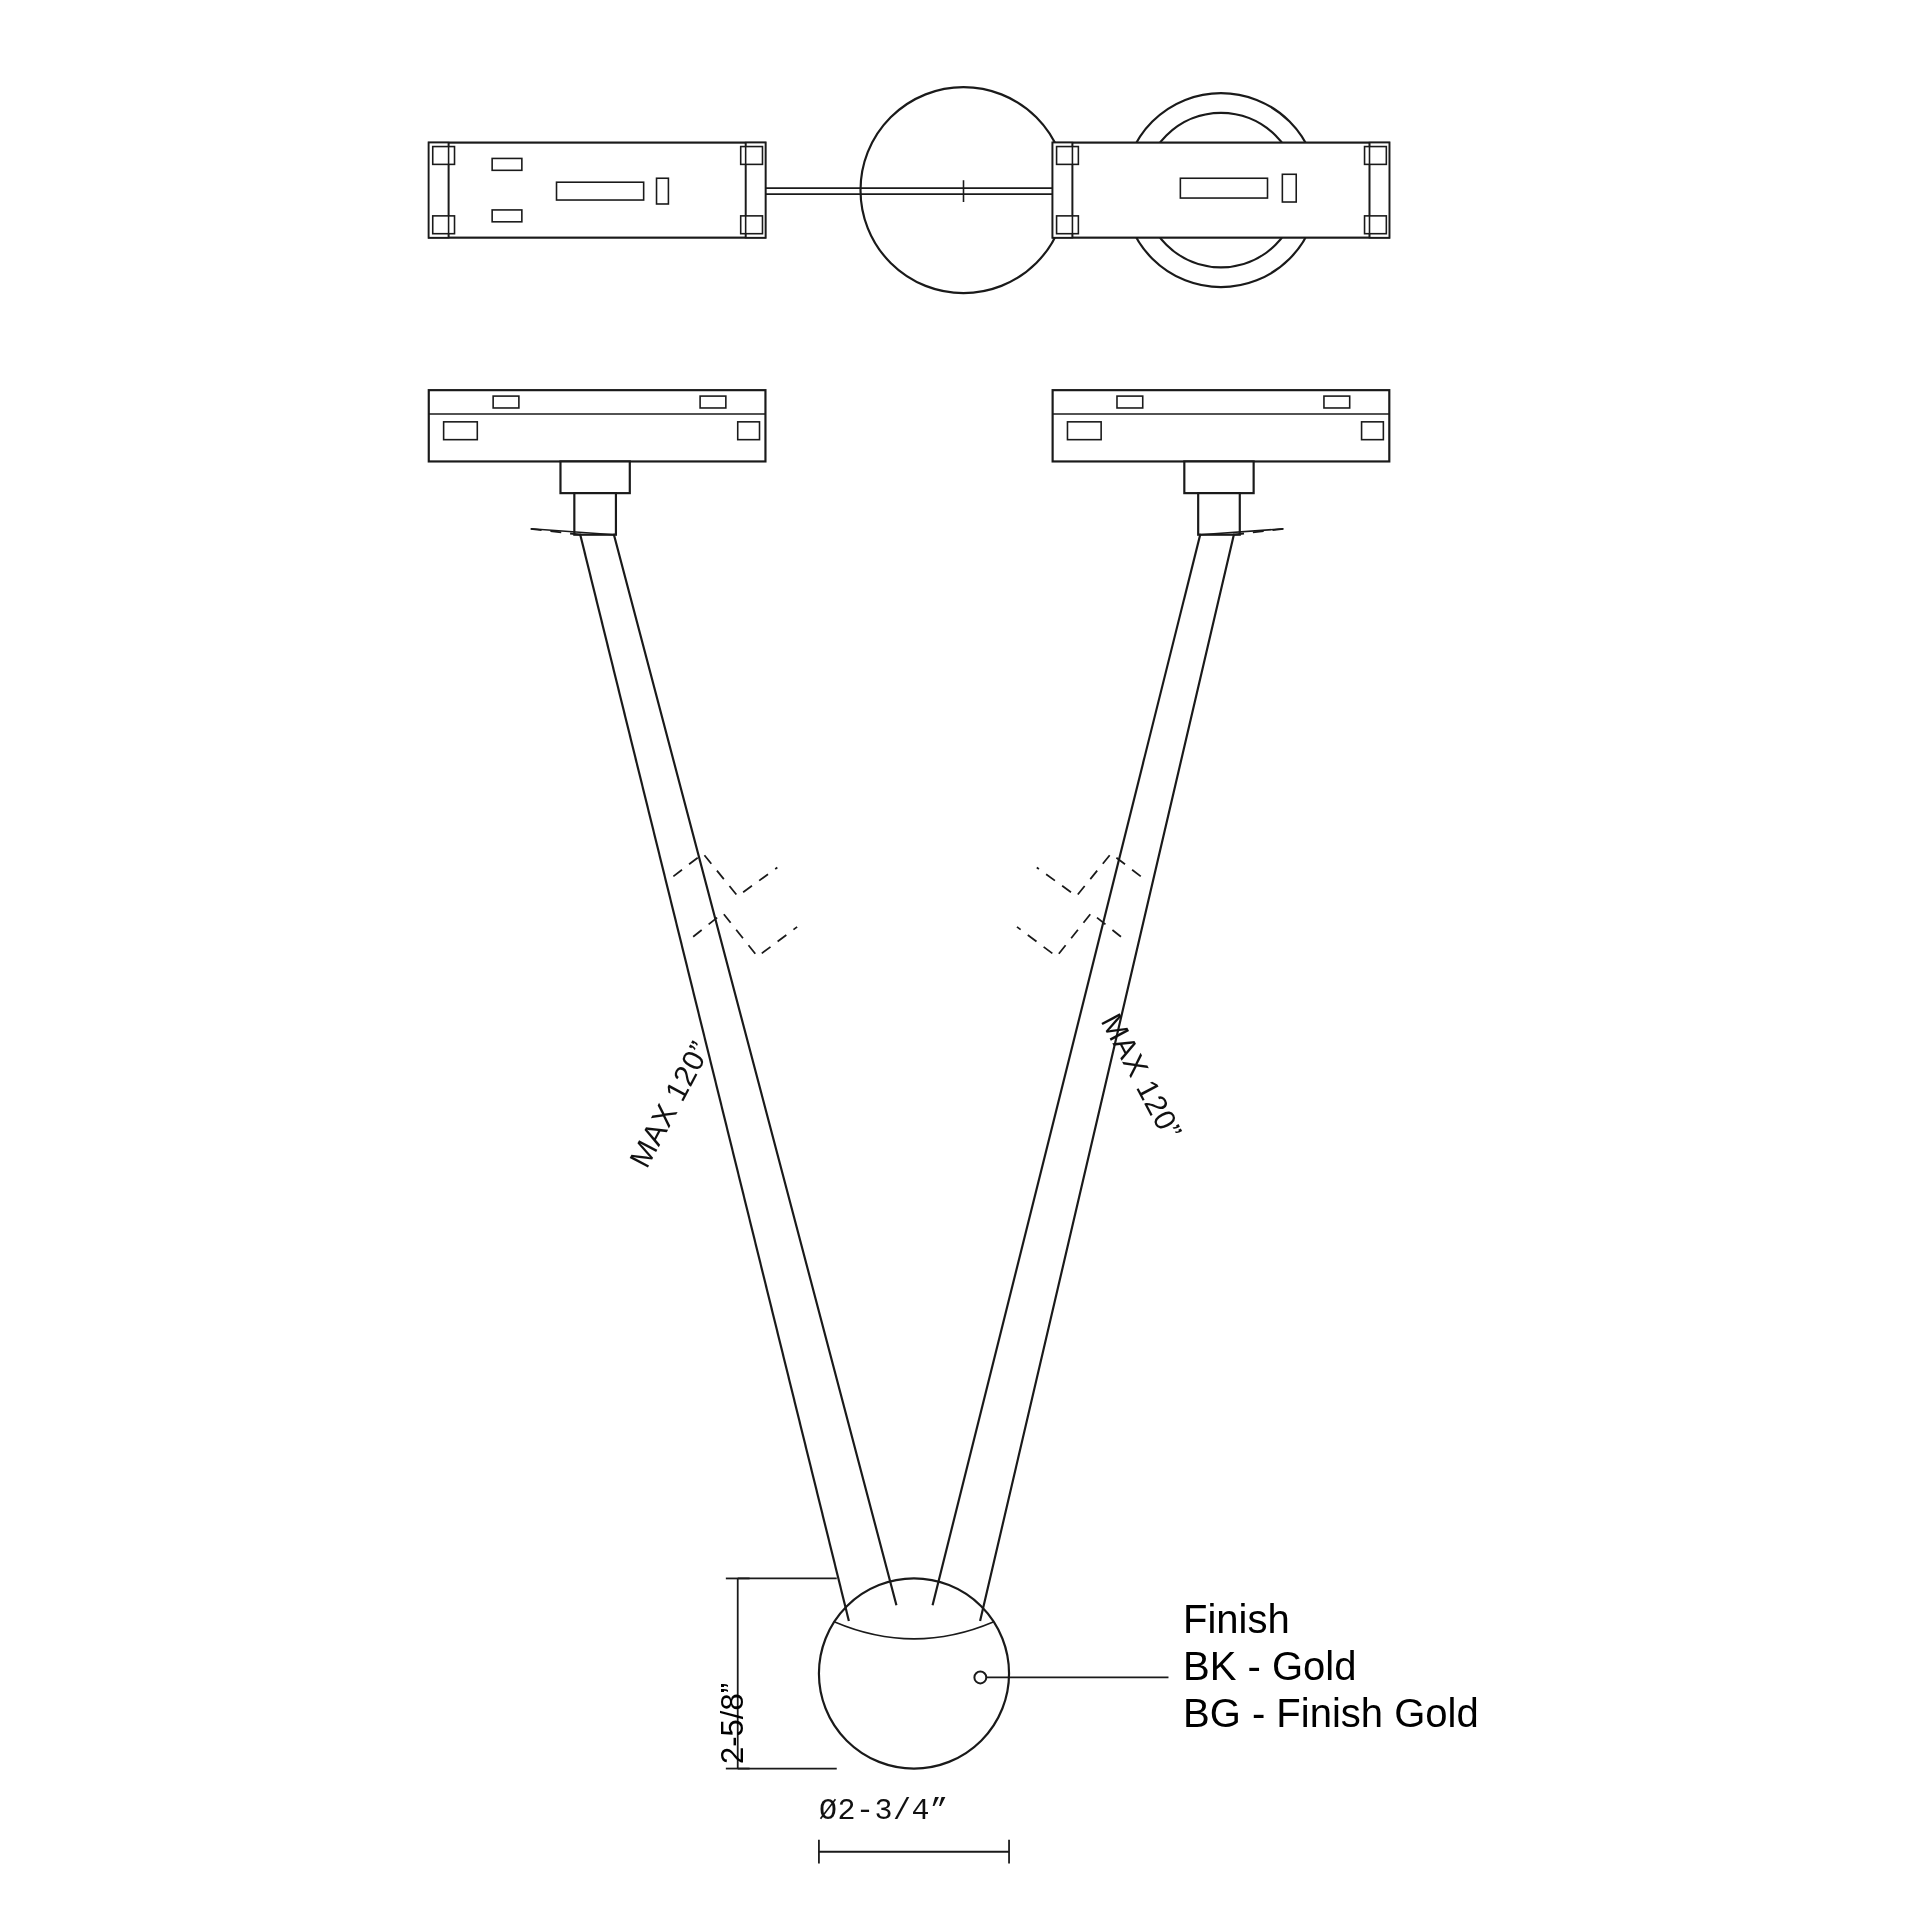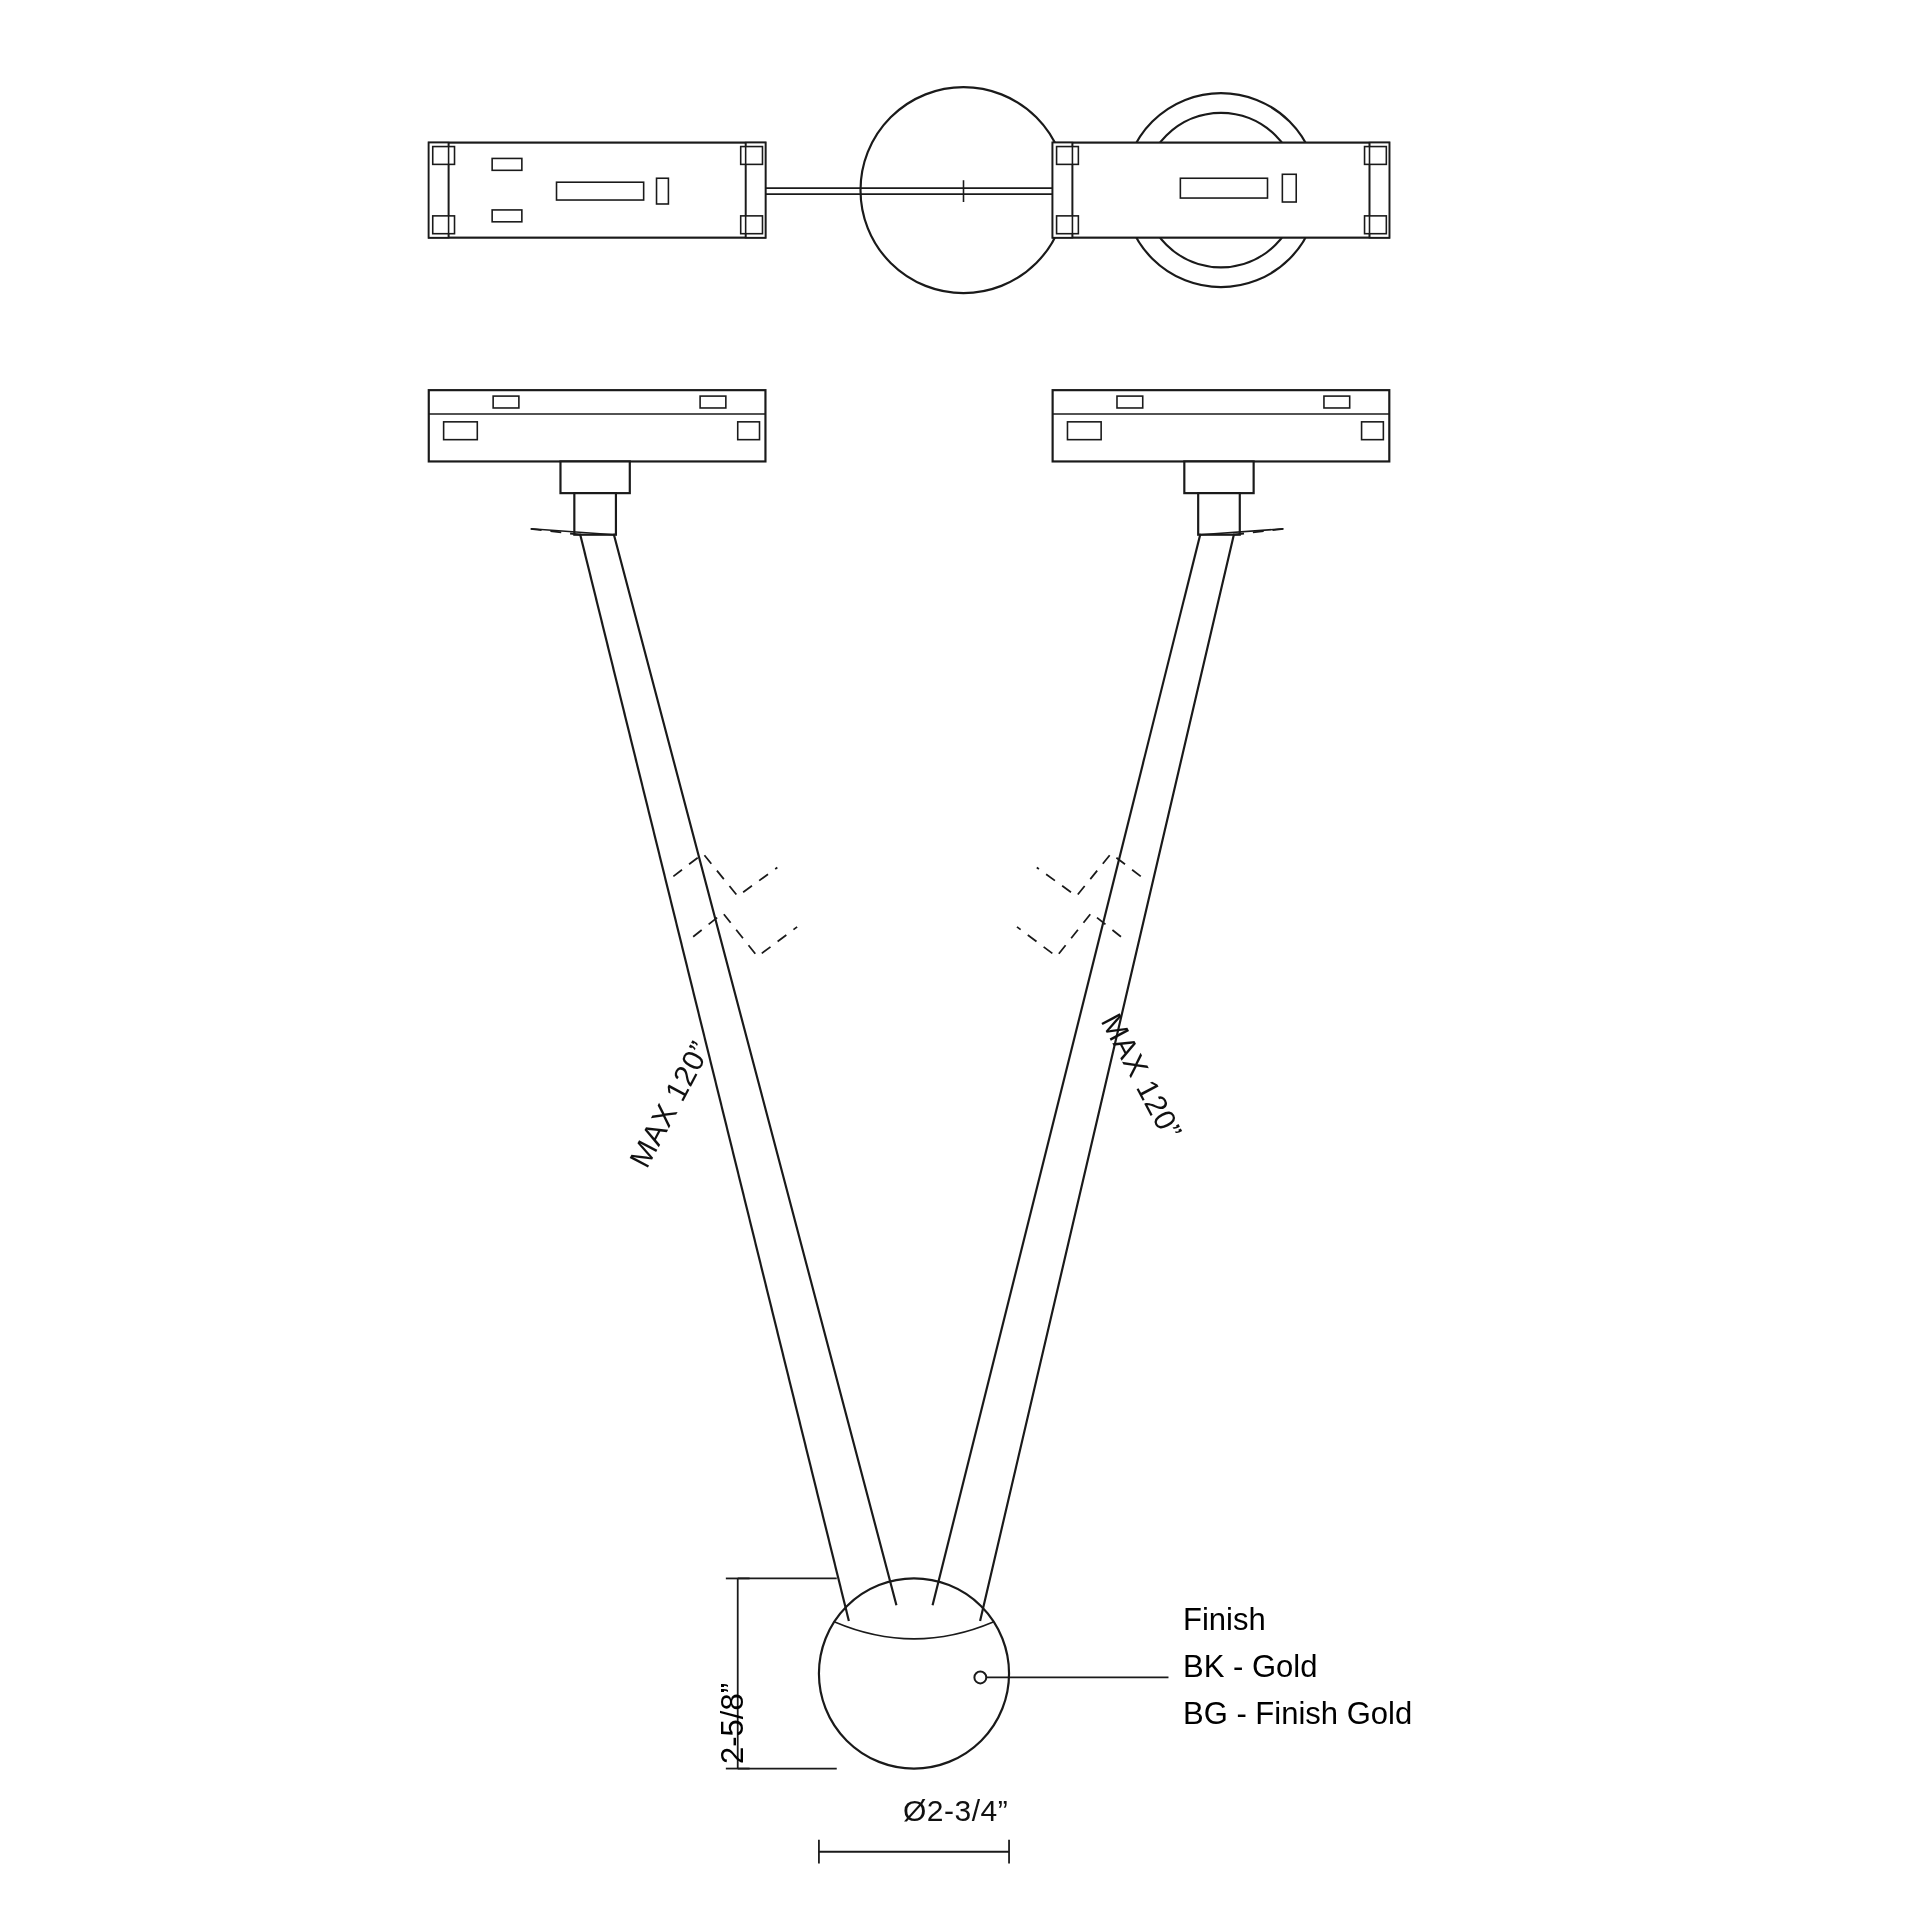--- a/index.html
+++ b/index.html
@@ -71,21 +71,21 @@
   }
   .txt-rot-right {
     transform: rotate(62deg);
     transform-origin: left bottom;
   }
   .legend {
     position: absolute;
     left: 1183px;
     top: 1596px;
     line-height: 47px;
-    font-size: 31px;
+    font-size: 40px;
   }
   .legend div {
     white-space: nowrap;
   }
   .dim-vert-label {
     position: absolute;
     font-size: 31px;
     transform: rotate(-90deg);
     transform-origin: left top;
   }
@@ -199,21 +199,21 @@
       <circle class="dot" cx="990" cy="1694" r="6"></circle>
     </g>
   </svg>
 
   <div class="txt txt-rot-left" style="left:653px; top:1139px;">MAX 120”</div>
 
   <div class="txt txt-rot-right" style="left:1094px; top:990px;">MAX 120”</div>
 
   <div class="dim-vert-label" style="left:715px; top:1764px;">2-5/8”</div>
 
-  <div class="txt" style="left:903px; top:1794px;">Ø2-3/4”</div>
+  <div class="txt" style="left:819px; top:1794px;font-family:Liberation Mono, monospace;">Ø2-3/4”</div>
 
   <div class="legend">
     <div>Finish</div>
     <div>BK - Gold</div>
     <div>BG - Finish Gold</div>
   </div>
 
 </div>
 
 

